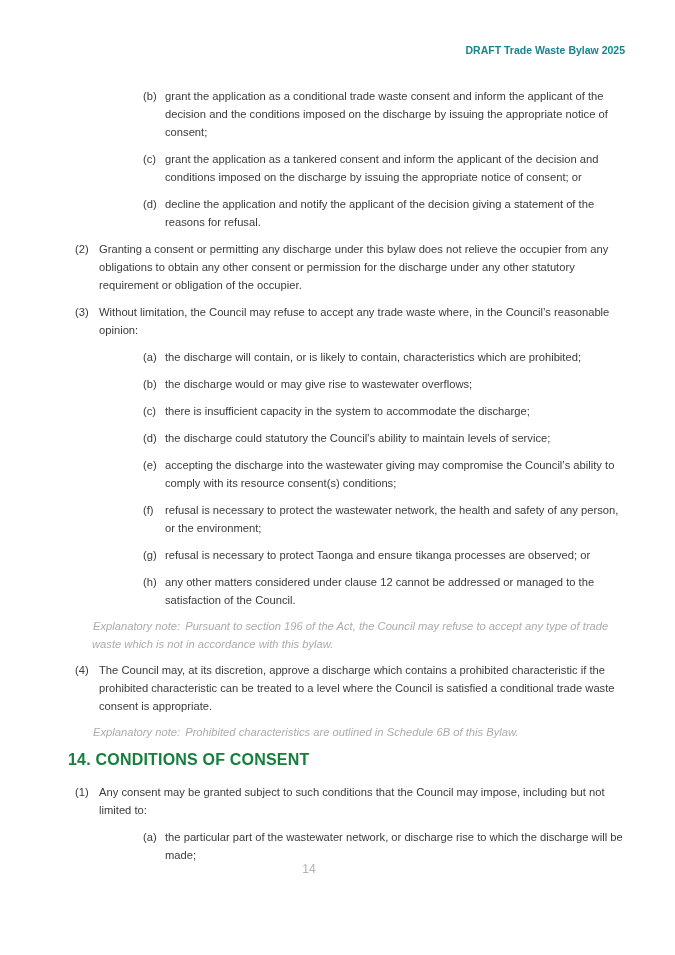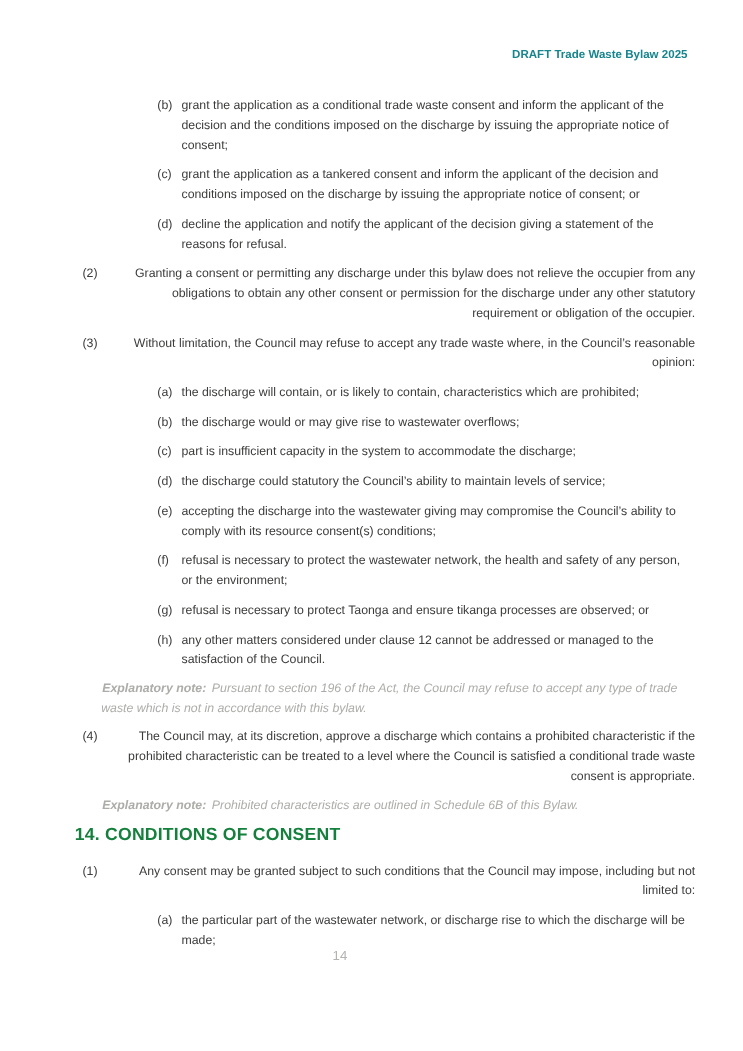--- a/index.html
+++ b/index.html
@@ -24,31 +24,31 @@
   }
   .content {
     position:absolute;
     top:81px; left:0;
     width:675px;
   }
   .item { display:flex; margin-bottom:7px; }
   .item .lbl { flex:none; }
   .num { padding-left:69px; }
   .num .lbl { width:22px; }
-  .num .txt { width:533px;text-align:right; }
+  .num .txt { width:533px; }
   .let { padding-left:137px; }
   .let .lbl { width:20px; }
   .let .txt { width:466px; }
   .note {
     margin:0 0 7px 88px;
     width:536px;
     font-style:italic;
     color:#acaca9;
   }
-  .note .note-label { font-weight:bold; }
+  .note .note-label { font-weight:normal; }
   .section-heading {
     margin:10px 0 14px 64px;
     font-size:16px;
     line-height:17px;
     font-weight:bold;
     color:#15803d;
     letter-spacing:0.2px;
   }
   .footer-page-num {
     position:absolute;
@@ -94,21 +94,21 @@
     <div class="item let">
       <span class="lbl">(a)</span>
       <span class="txt">the discharge will contain, or is likely to contain, characteristics which are prohibited;</span>
     </div>
     <div class="item let">
       <span class="lbl">(b)</span>
       <span class="txt">the discharge would or may give rise to wastewater overflows;</span>
     </div>
     <div class="item let">
       <span class="lbl">(c)</span>
-      <span class="txt">part is insufficient capacity in the system to accommodate the discharge;</span>
+      <span class="txt">there is insufficient capacity in the system to accommodate the discharge;</span>
     </div>
     <div class="item let">
       <span class="lbl">(d)</span>
       <span class="txt">the discharge could statutory the Council’s ability to maintain levels of service;</span>
     </div>
     <div class="item let">
       <span class="lbl">(e)</span>
       <span class="txt">accepting the discharge into the wastewater giving may compromise the Council’s ability to comply with its resource consent(s) conditions;</span>
     </div>
     <div class="item let">

